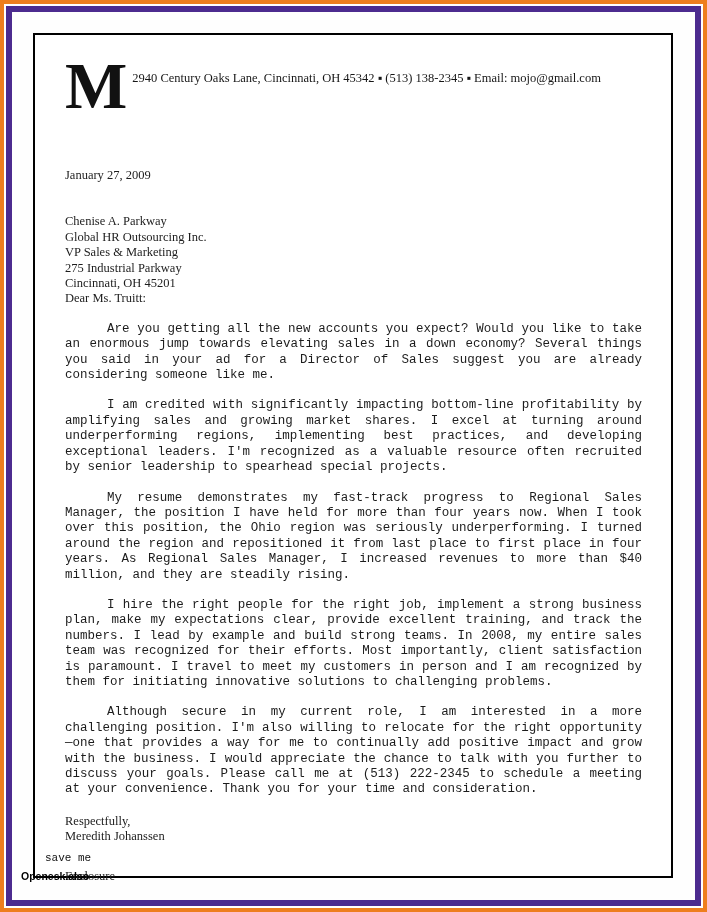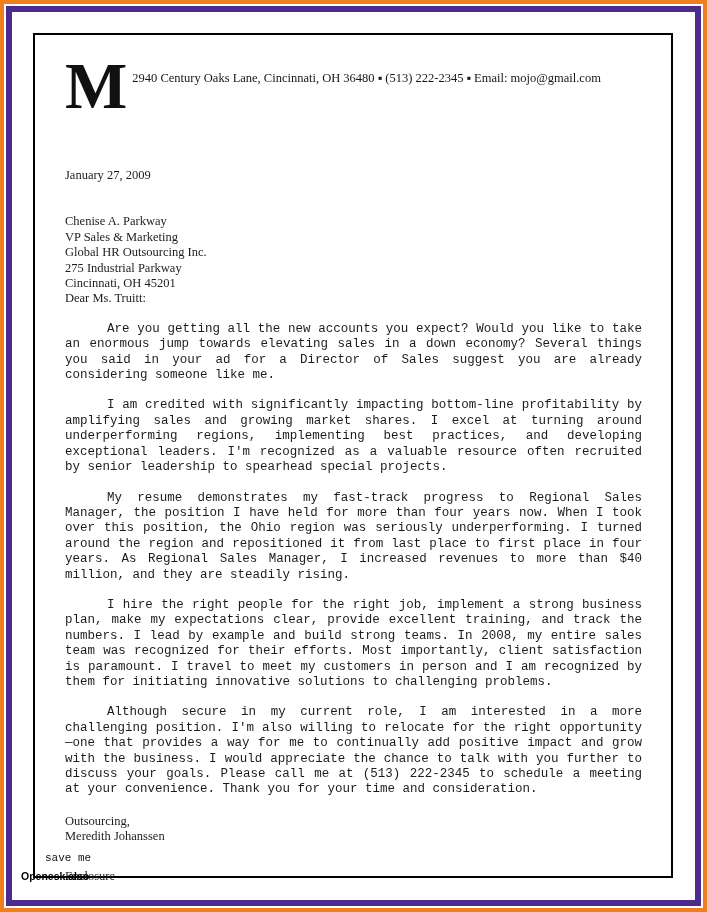--- a/index.html
+++ b/index.html
@@ -100,42 +100,42 @@
 <div class="frame-gap1"></div>
 <div class="frame-purple"></div>
 <div class="page"></div>
 <div class="letter-box"></div>
 
 <div class="content">
 
   <div class="masthead">
     <span class="dropcap">M</span>
     <div class="mast-right">
-      <div class="mast-contact">2940 Century Oaks Lane, Cincinnati, OH 36480 ▪ (513) 222-2345 ▪ Email: mojo@gmail.com</div>
+      <div class="mast-contact">2940 Century Oaks Lane, Cincinnati, OH 45342 ▪ (513) 138-2345 ▪ Email: mojo@gmail.com</div>
     </div>
   </div>
 
   <div class="date-line">January 27, 2009</div>
 
   <div class="recipient">
     <div>Chenise A. Parkway</div>
+    <div>Global HR Outsourcing Inc.</div>
     <div>VP Sales &amp; Marketing</div>
-    <div>Global HR Outsourcing Inc.</div>
     <div>275 Industrial Parkway</div>
     <div>Cincinnati, OH 45201</div>
   </div>
 
   <div class="salutation">Dear Ms. Truitt:</div>
 
   <div class="para">Are you getting all the new accounts you expect? Would you like to take an enormous jump towards elevating sales in a down economy?  Several things you said in your ad for a Director of Sales suggest you are already considering someone like me.</div>
   <div class="para">I am credited with significantly impacting bottom-line profitability by amplifying sales and growing market shares. I excel at turning around underperforming regions, implementing best practices, and developing exceptional leaders. I'm recognized as a valuable resource often recruited by senior leadership to spearhead special projects.</div>
   <div class="para">My resume demonstrates my fast-track progress to Regional Sales Manager, the position I have held for more than four years now. When I took over this position, the Ohio region was seriously underperforming. I turned around the region and repositioned it from last place to first place in four years. As Regional Sales Manager, I increased revenues to more than $40 million, and they are steadily rising.</div>
   <div class="para">I hire the right people for the right job, implement a strong business plan, make my expectations clear, provide excellent training, and track the numbers. I lead by example and build strong teams. In 2008, my entire sales team was recognized for their efforts. Most importantly, client satisfaction is paramount. I travel to meet my customers in person and I am recognized by them for initiating innovative solutions to challenging problems.</div>
   <div class="para">Although secure in my current role, I am interested in a more challenging position. I'm also willing to relocate for the right opportunity—one that provides a way for me to continually add positive impact and grow with the business. I would appreciate the chance to talk with you further to discuss your goals. Please call me at (513) 222-2345 to schedule a meeting at your convenience.  Thank you for your time and consideration.</div>
 
-  <div class="closing">Outsourcing,</div>
+  <div class="closing">Respectfully,</div>
   <div class="signature">Meredith Johanssen</div>
   <div class="enclosure">Enclosure</div>
 
 </div>
 
 <div class="save-me">save me</div>
 <div class="site-mark">Openesk.also</div>
 
 </body></html>

